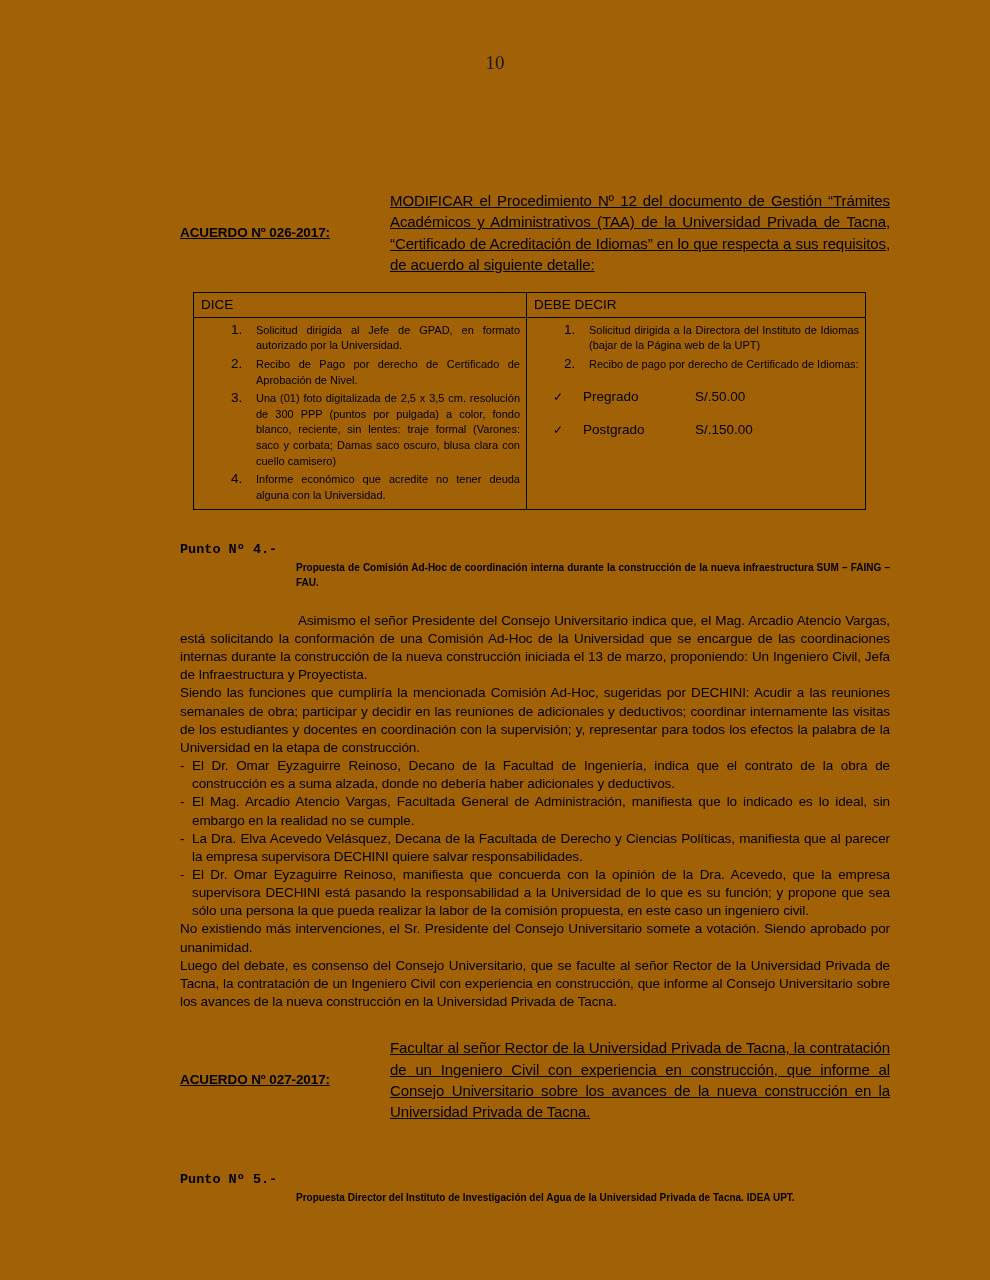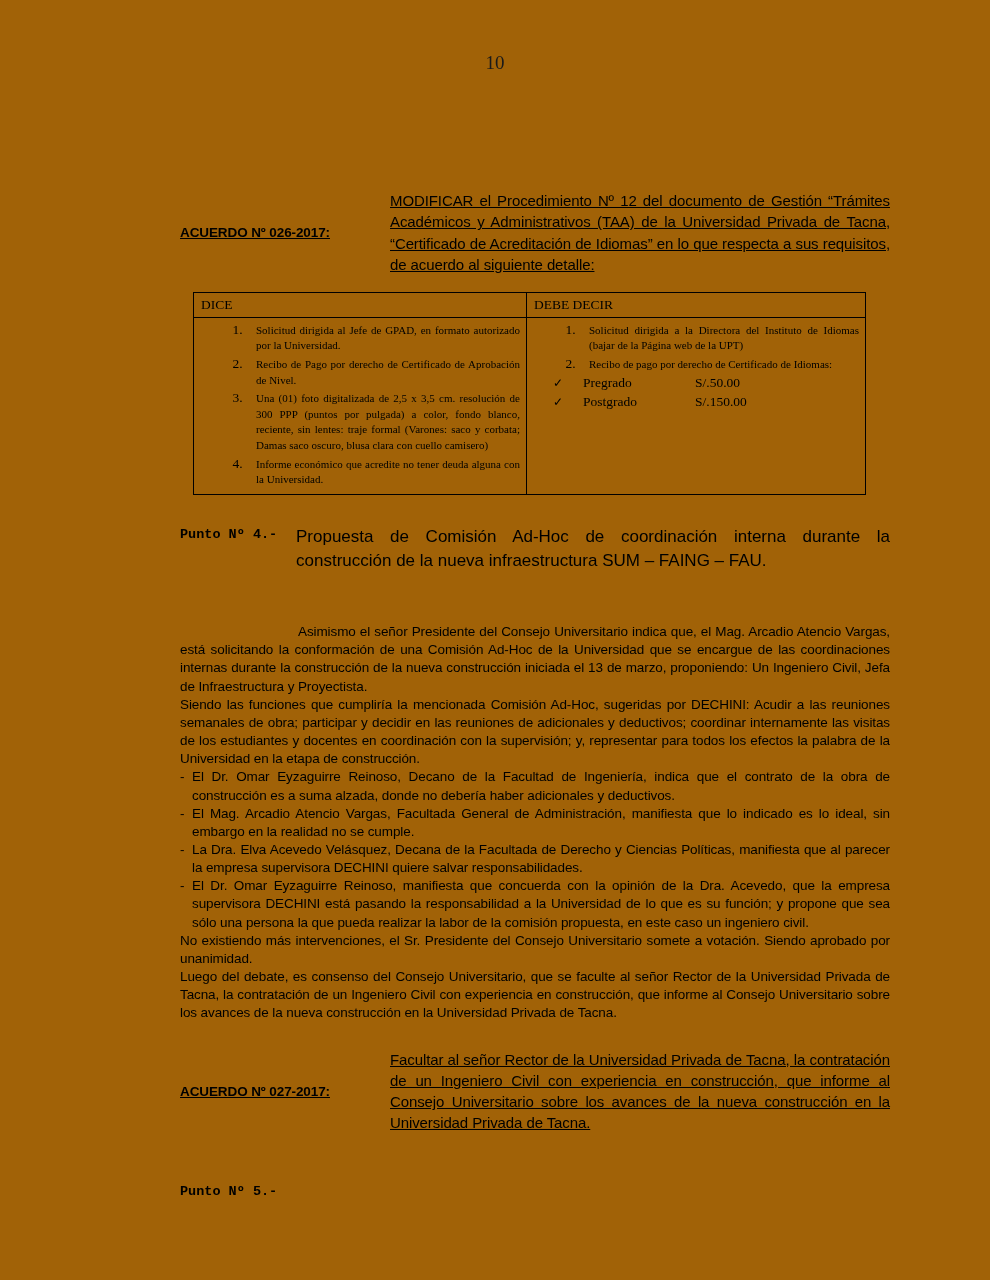--- a/index.html
+++ b/index.html
@@ -59,21 +59,20 @@
     letter-spacing: -0.1px;
   }
 
   
   .cmp-table {
     margin-top: 17px;
     margin-left: 13px;
     width: 656px;
     border-collapse: collapse;
     table-layout: fixed;
-    font-family: Liberation Serif, serif;
   }
   .cmp-table td {
     border: 1px solid #000000;
     vertical-align: top;
     padding: 0;
   }
   .cmp-head {
     font-size: 13.5px;
     line-height: 1.45;
     padding: 2px 0 2px 7px !important;
@@ -112,56 +111,57 @@
   }
   ul.check-list li .chk {
     flex: 0 0 30px;
     font-size: 12px;
   }
   ul.check-list li .nm {
     flex: 0 0 112px;
   }
   ul.check-list li .amt {
     flex: 0 0 auto;
+    margin-top: 14px;
   }
 
   
   .punto {
     display: flex;
     align-items: flex-start;
     margin-top: 30px;
   }
   .punto-label {
     flex: 0 0 116px;
     font-size: 13.5px;
     font-weight: bold;
     line-height: 1.42;
     font-family: Liberation Mono, monospace;
   }
   .punto-text {
     flex: 1 1 auto;
-    font-size: 17px;
-    font-weight: normal;
-    line-height: 1.42;
-    text-align: justify;
-    text-justify: inter-word;
+    font-size: 10px;
+    font-weight: bold;
+    line-height: 1.42;
+    text-align: justify;
+    text-justify: inter-word;
+    margin-top: 21px;
   }
 
   
   p.para {
     margin: 0;
     font-size: 13.5px;
     line-height: 1.345;
     text-align: justify;
     text-justify: inter-word;
     letter-spacing: -0.1px;
   }
   p.para.indent-first {
     text-indent: 118px;
-    margin-top: 28px;
   }
   .spacer-18 { height: 18px; }
   .spacer-22 { height: 22px; }
   .spacer-26 { height: 26px; }
 
   ul.dash-list {
     margin: 0;
     padding: 0;
     list-style: none;
   }
@@ -267,16 +267,17 @@
 
     <div class="agreement">
       <div class="agreement-label">ACUERDO Nº 027-2017:</div>
       <div class="agreement-body">Facultar al señor Rector de la Universidad Privada de Tacna, la contratación de un Ingeniero Civil con experiencia en construcción, que informe al Consejo Universitario sobre los avances de la nueva construcción en la Universidad Privada de Tacna.</div>
     </div>
 
     <div class="spacer-18"></div>
 
     <div class="punto">
       <div class="punto-label">Punto Nº 5.-</div>
+      <div class="punto-text">Propuesta Director del Instituto de Investigación del Agua de la Universidad Privada de Tacna. IDEA UPT.</div>
     </div>
 
   </div>
 </div>
 
 </body></html>

